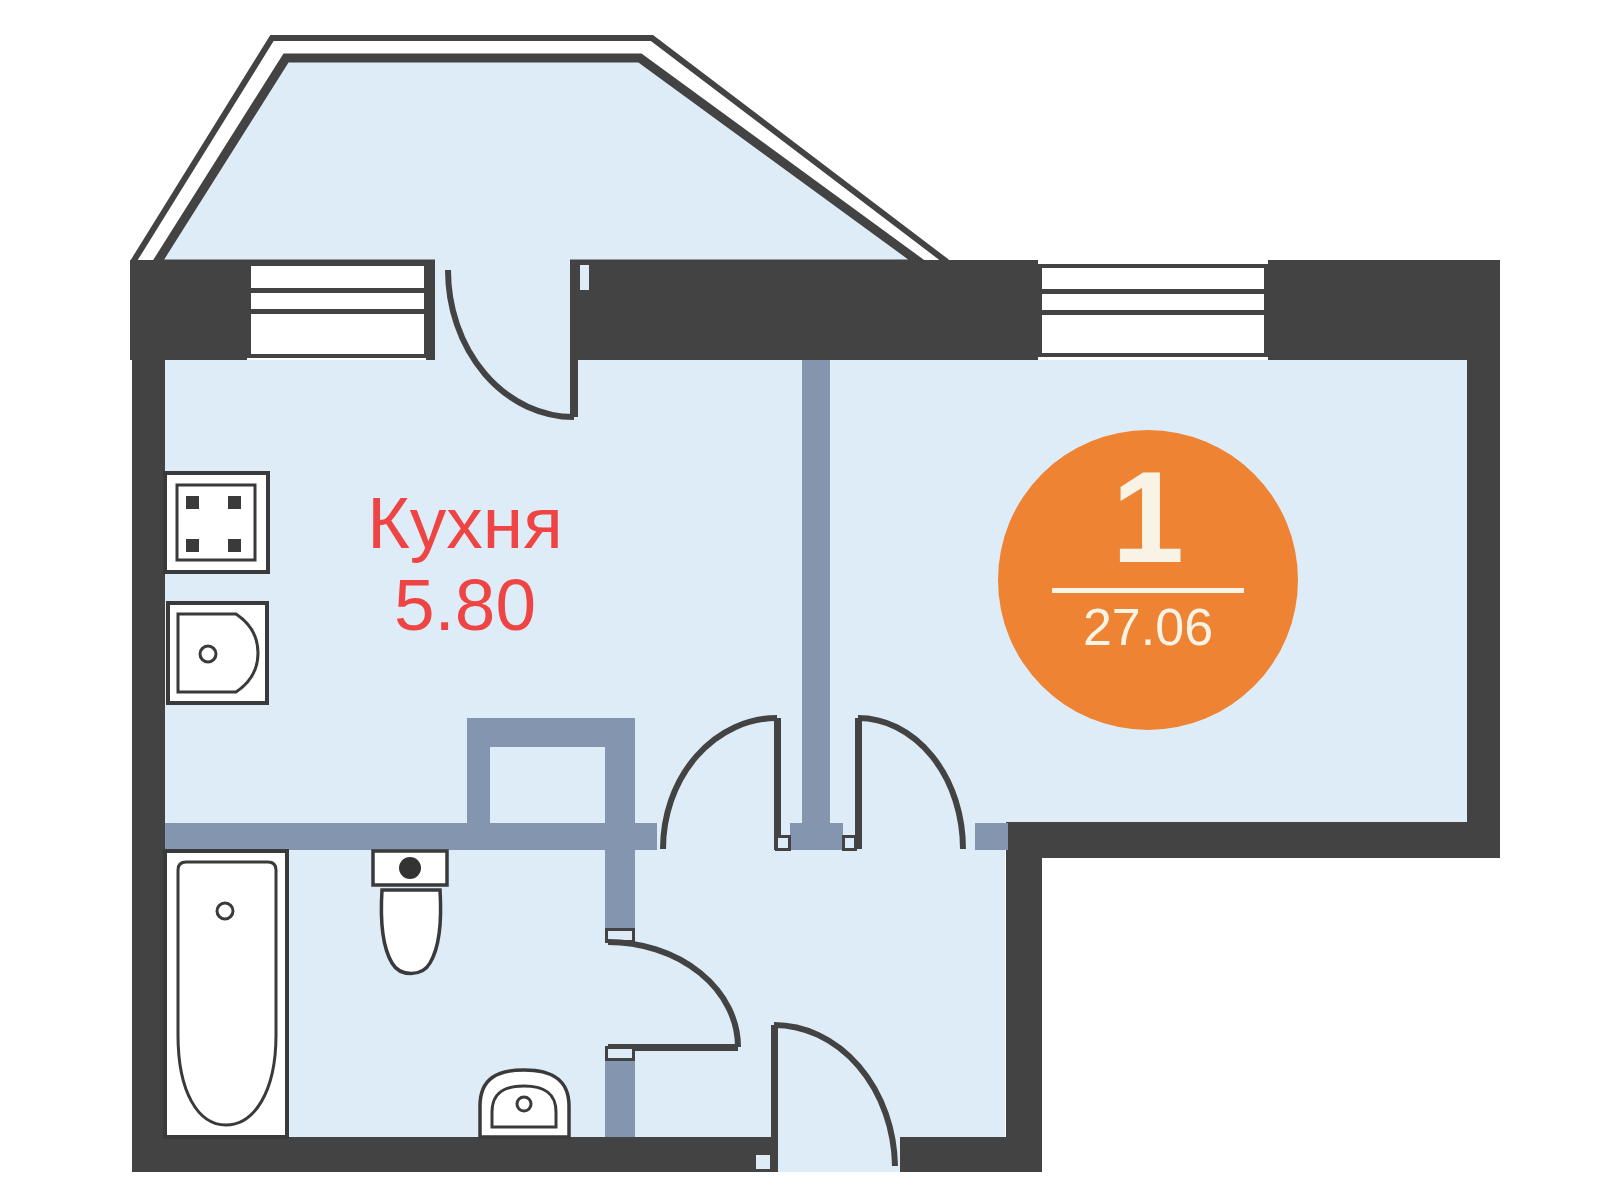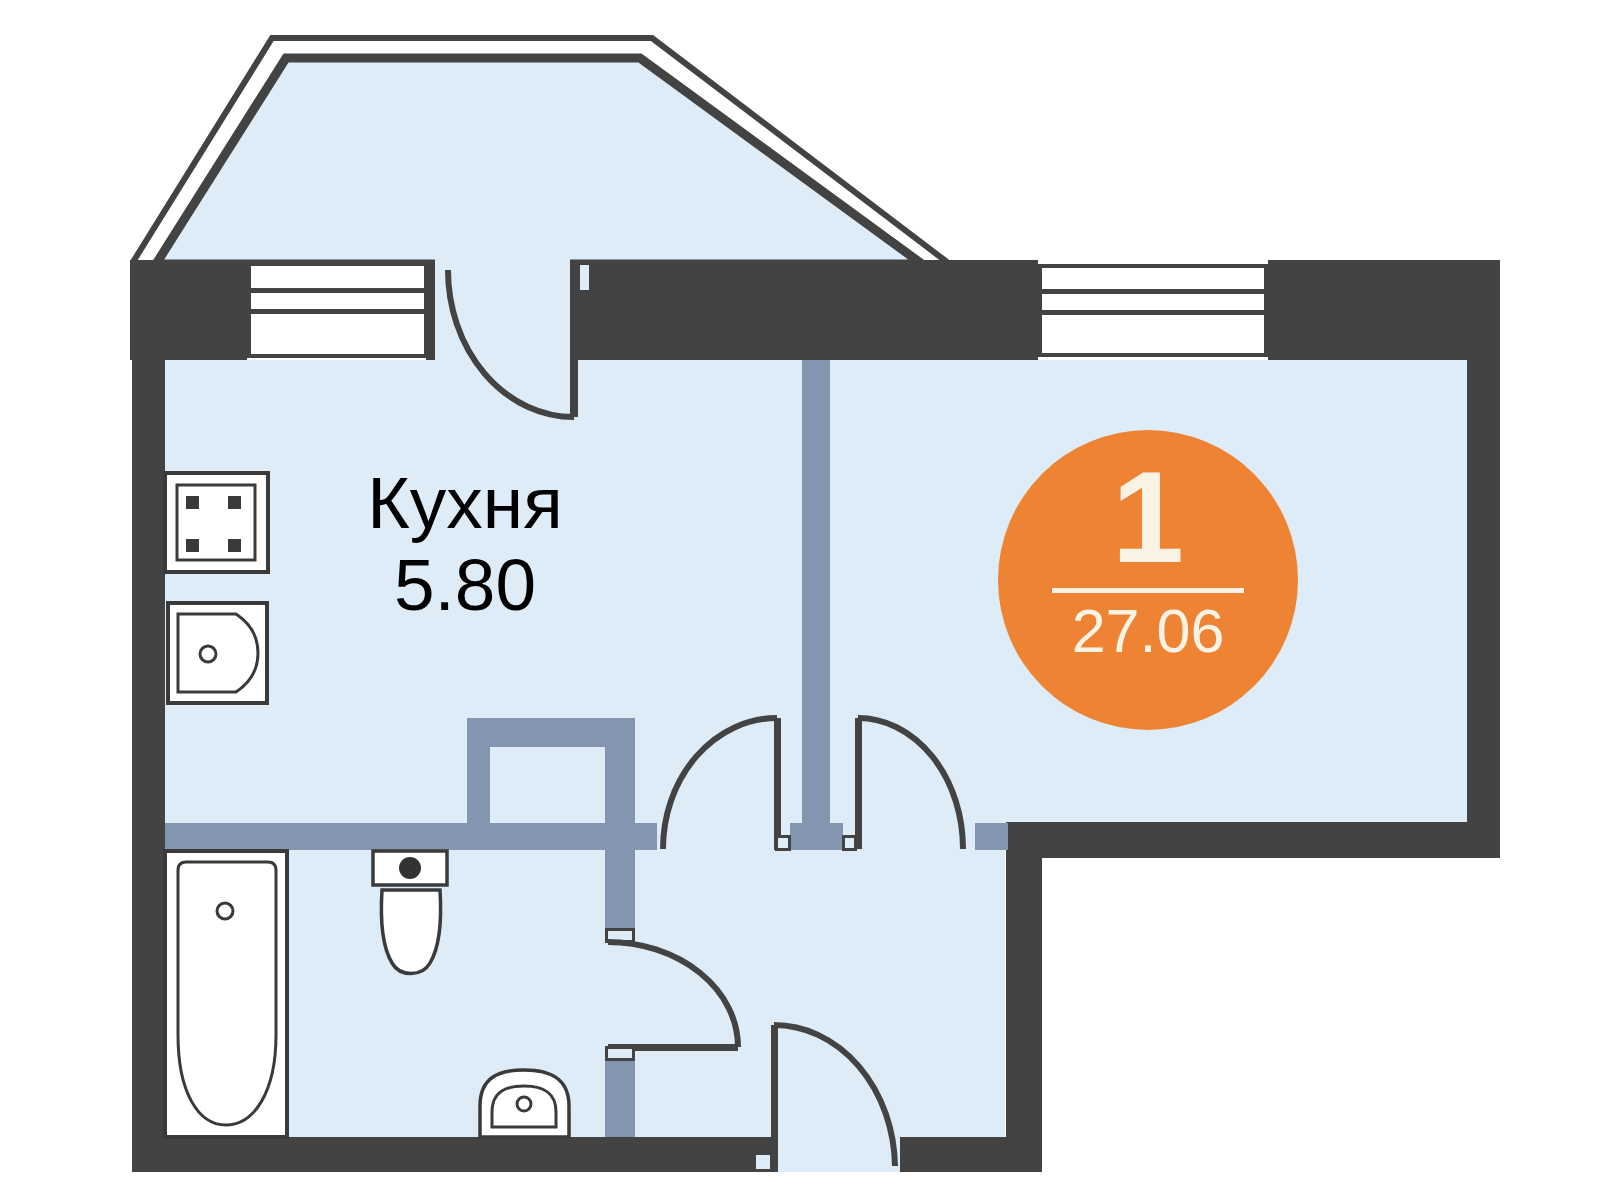--- a/index.html
+++ b/index.html
@@ -7,27 +7,27 @@
         font-family:"Liberation Sans",sans-serif;}
   .wall{position:absolute;background:#434343;z-index:3;}
   .leaf{position:absolute;background:#434343;z-index:4;}
   .part{position:absolute;background:#8496AF;z-index:4;}
   .floor{position:absolute;background:#DEECF8;z-index:2;}
   .notch{position:absolute;background:#DEECF8;border:3px solid #434343;box-sizing:border-box;z-index:5;}
   .window{position:absolute;background:#ffffff;border:4px solid #434343;box-sizing:border-box;z-index:5;}
   .wline{position:absolute;left:0;right:0;height:5px;background:#434343;}
   .svg-under{position:absolute;left:0;top:0;z-index:1;}
   .svg-over{position:absolute;left:0;top:0;z-index:6;}
-  .room-label{position:absolute;left:280px;top:462px;width:370px;text-align:center;
-              color:#000000;font-size:73px;line-height:1.12;z-index:7;}
+  .room-label{position:absolute;left:280px;top:482px;width:370px;text-align:center;
+              color:#ef4444;font-size:73px;line-height:1.12;z-index:7;}
   .badge{position:absolute;left:998px;top:430px;width:300px;height:300px;border-radius:50%;
          background:#ED8333;color:#F8F3E4;display:flex;flex-direction:column;align-items:center;z-index:7;}
   .badge-count{font-size:130px;font-weight:bold;line-height:1;margin-top:22px;}
   .badge-divider{width:192px;height:5px;background:#F8F3E4;margin:6px 0 8px;}
-  .badge-area{font-size:61px;line-height:1;}
+  .badge-area{font-size:52px;line-height:1;}
 </style>
 </head>
 <body>
 
 <div class="plan">
 
   <svg class="svg-under" width="1600" height="1200" viewBox="0 0 1600 1200">
     <path d="M 133 262 L 272 38 L 652 38 L 947 262" fill="none" stroke="#434343" stroke-width="6"></path>
     <path d="M 156 264 L 286 58 L 640 58 L 922 264 Z" fill="#DEECF8" stroke="#434343" stroke-width="9"></path>
   </svg>

